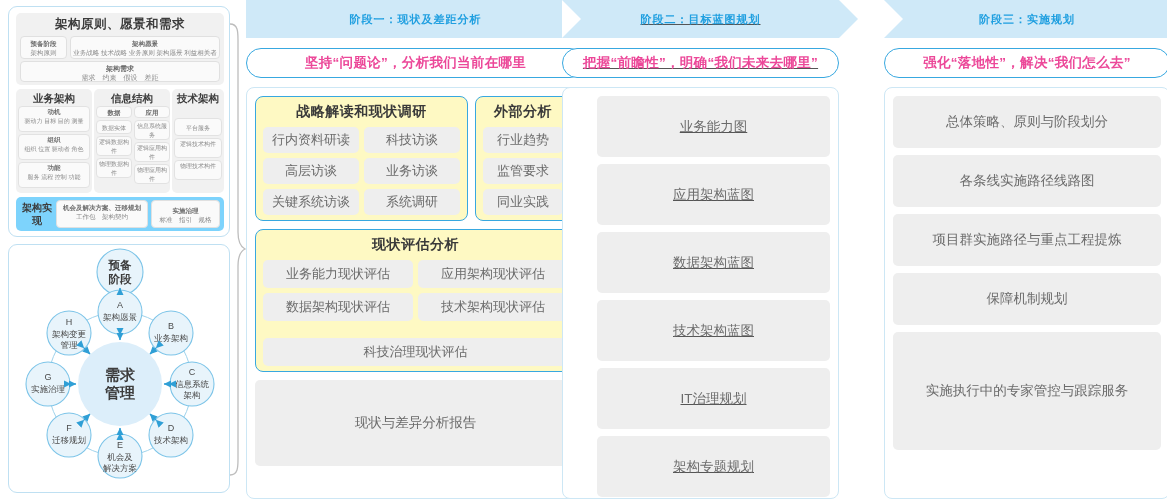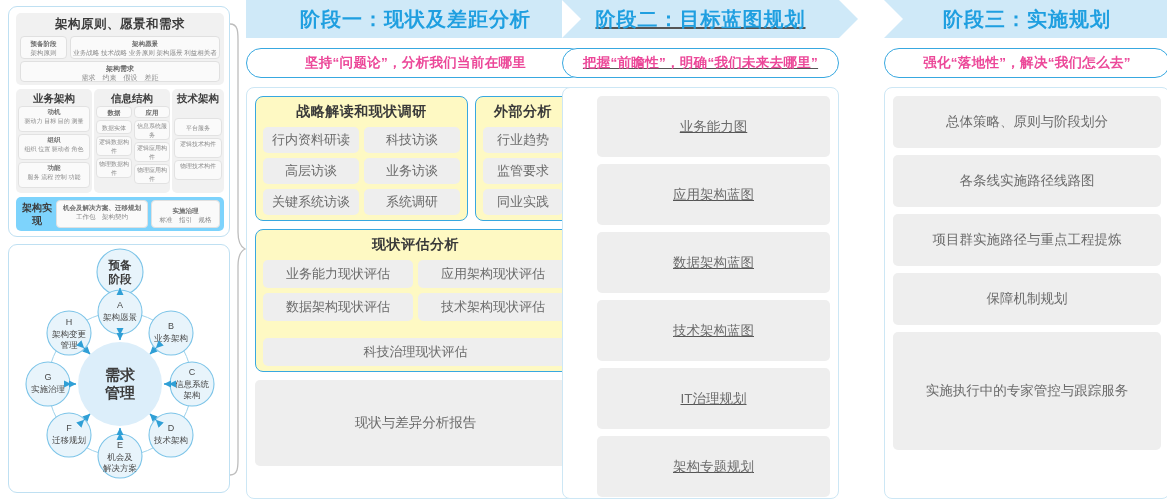--- a/index.html
+++ b/index.html
@@ -77,21 +77,21 @@
   .chev::after{
     content:"";position:absolute;right:-19px;top:0;width:0;height:0;
     border-top:19px solid transparent;border-bottom:19px solid transparent;
     border-left:19px solid #cfe9f8;z-index:3;
   }
   .chev.notch::before{
     content:"";position:absolute;left:0px;top:0;width:0;height:0;
     border-top:19px solid transparent;border-bottom:19px solid transparent;
     border-left:19px solid #ffffff;z-index:4;
   }
-  .chev-txt{font-size:20px;font-weight:bold;color:#1f9fe0;letter-spacing:1px;position:relative;z-index:5;}
+  .chev-txt{font-size:11px;font-weight:bold;color:#1f9fe0;letter-spacing:1px;position:relative;z-index:5;}
 
   .subtitle{
     margin-top:10px;height:30px;box-sizing:border-box;
     border:1.3px solid #38a8e0;border-radius:15px;background:#fff;
     display:flex;align-items:center;justify-content:center;
     font-size:13.5px;font-weight:bold;color:#ec4899;letter-spacing:.3px;
   }
 
   .pbody{
     margin-top:9px;box-sizing:border-box;

